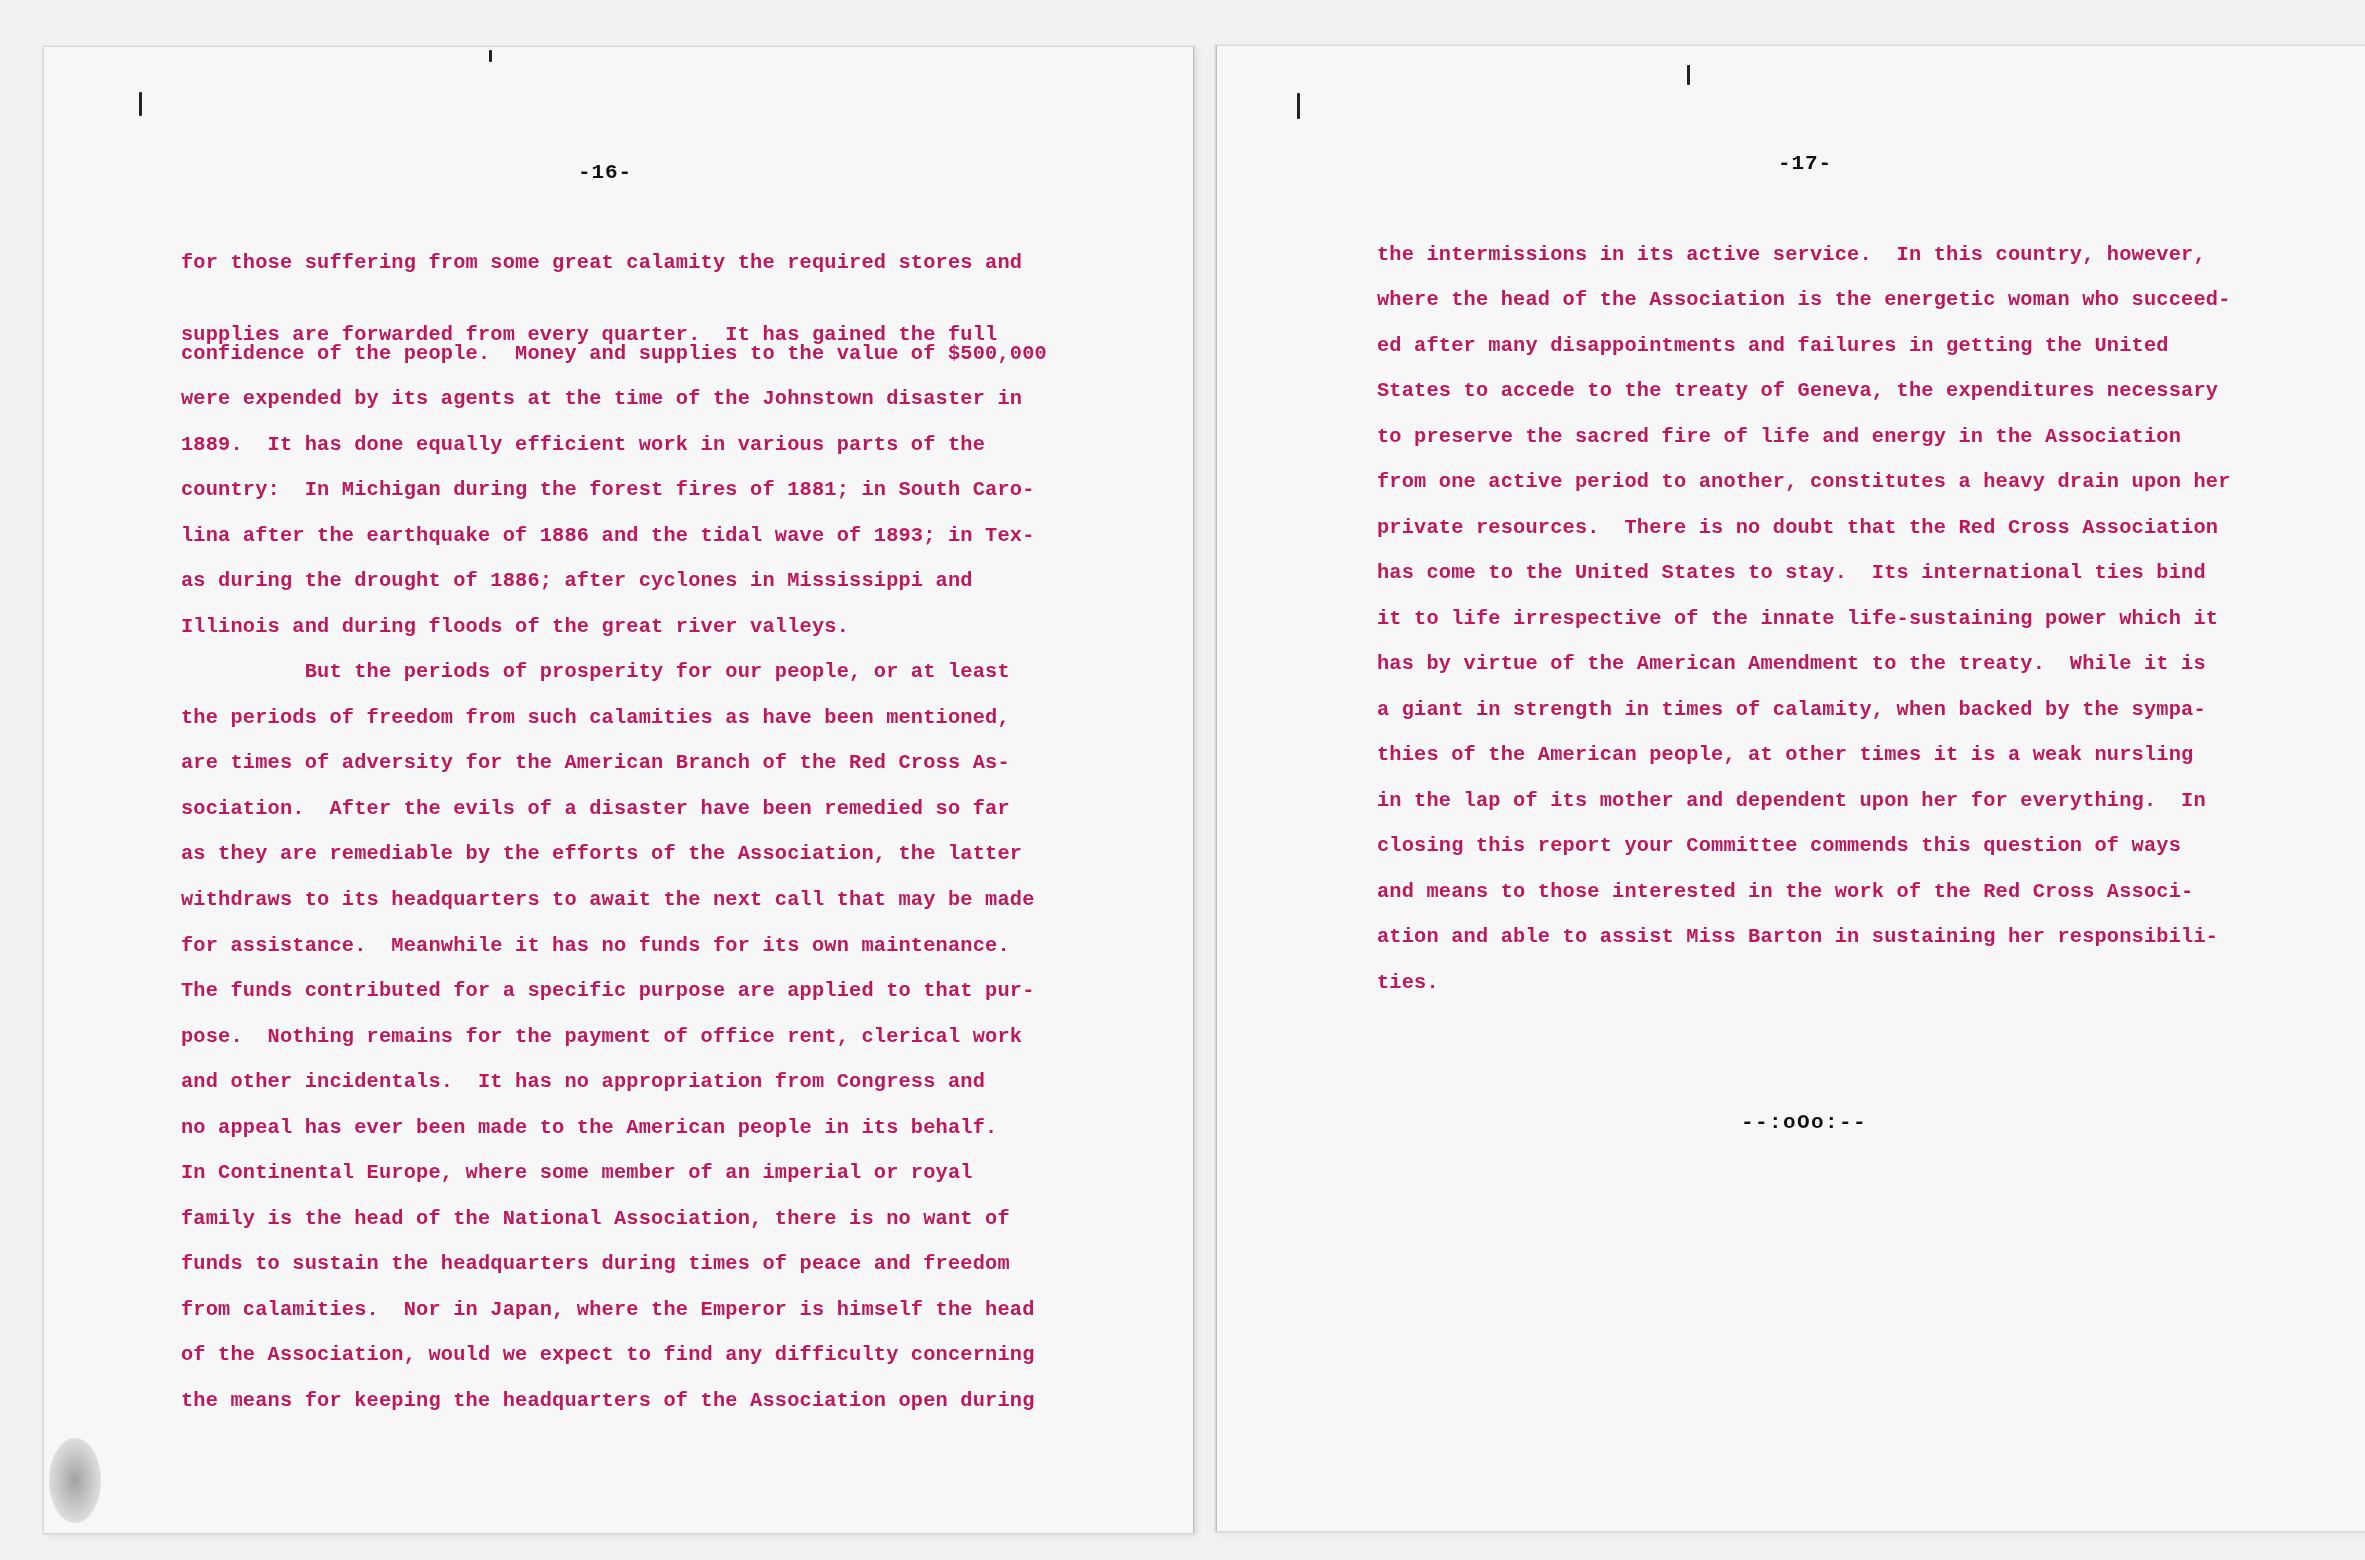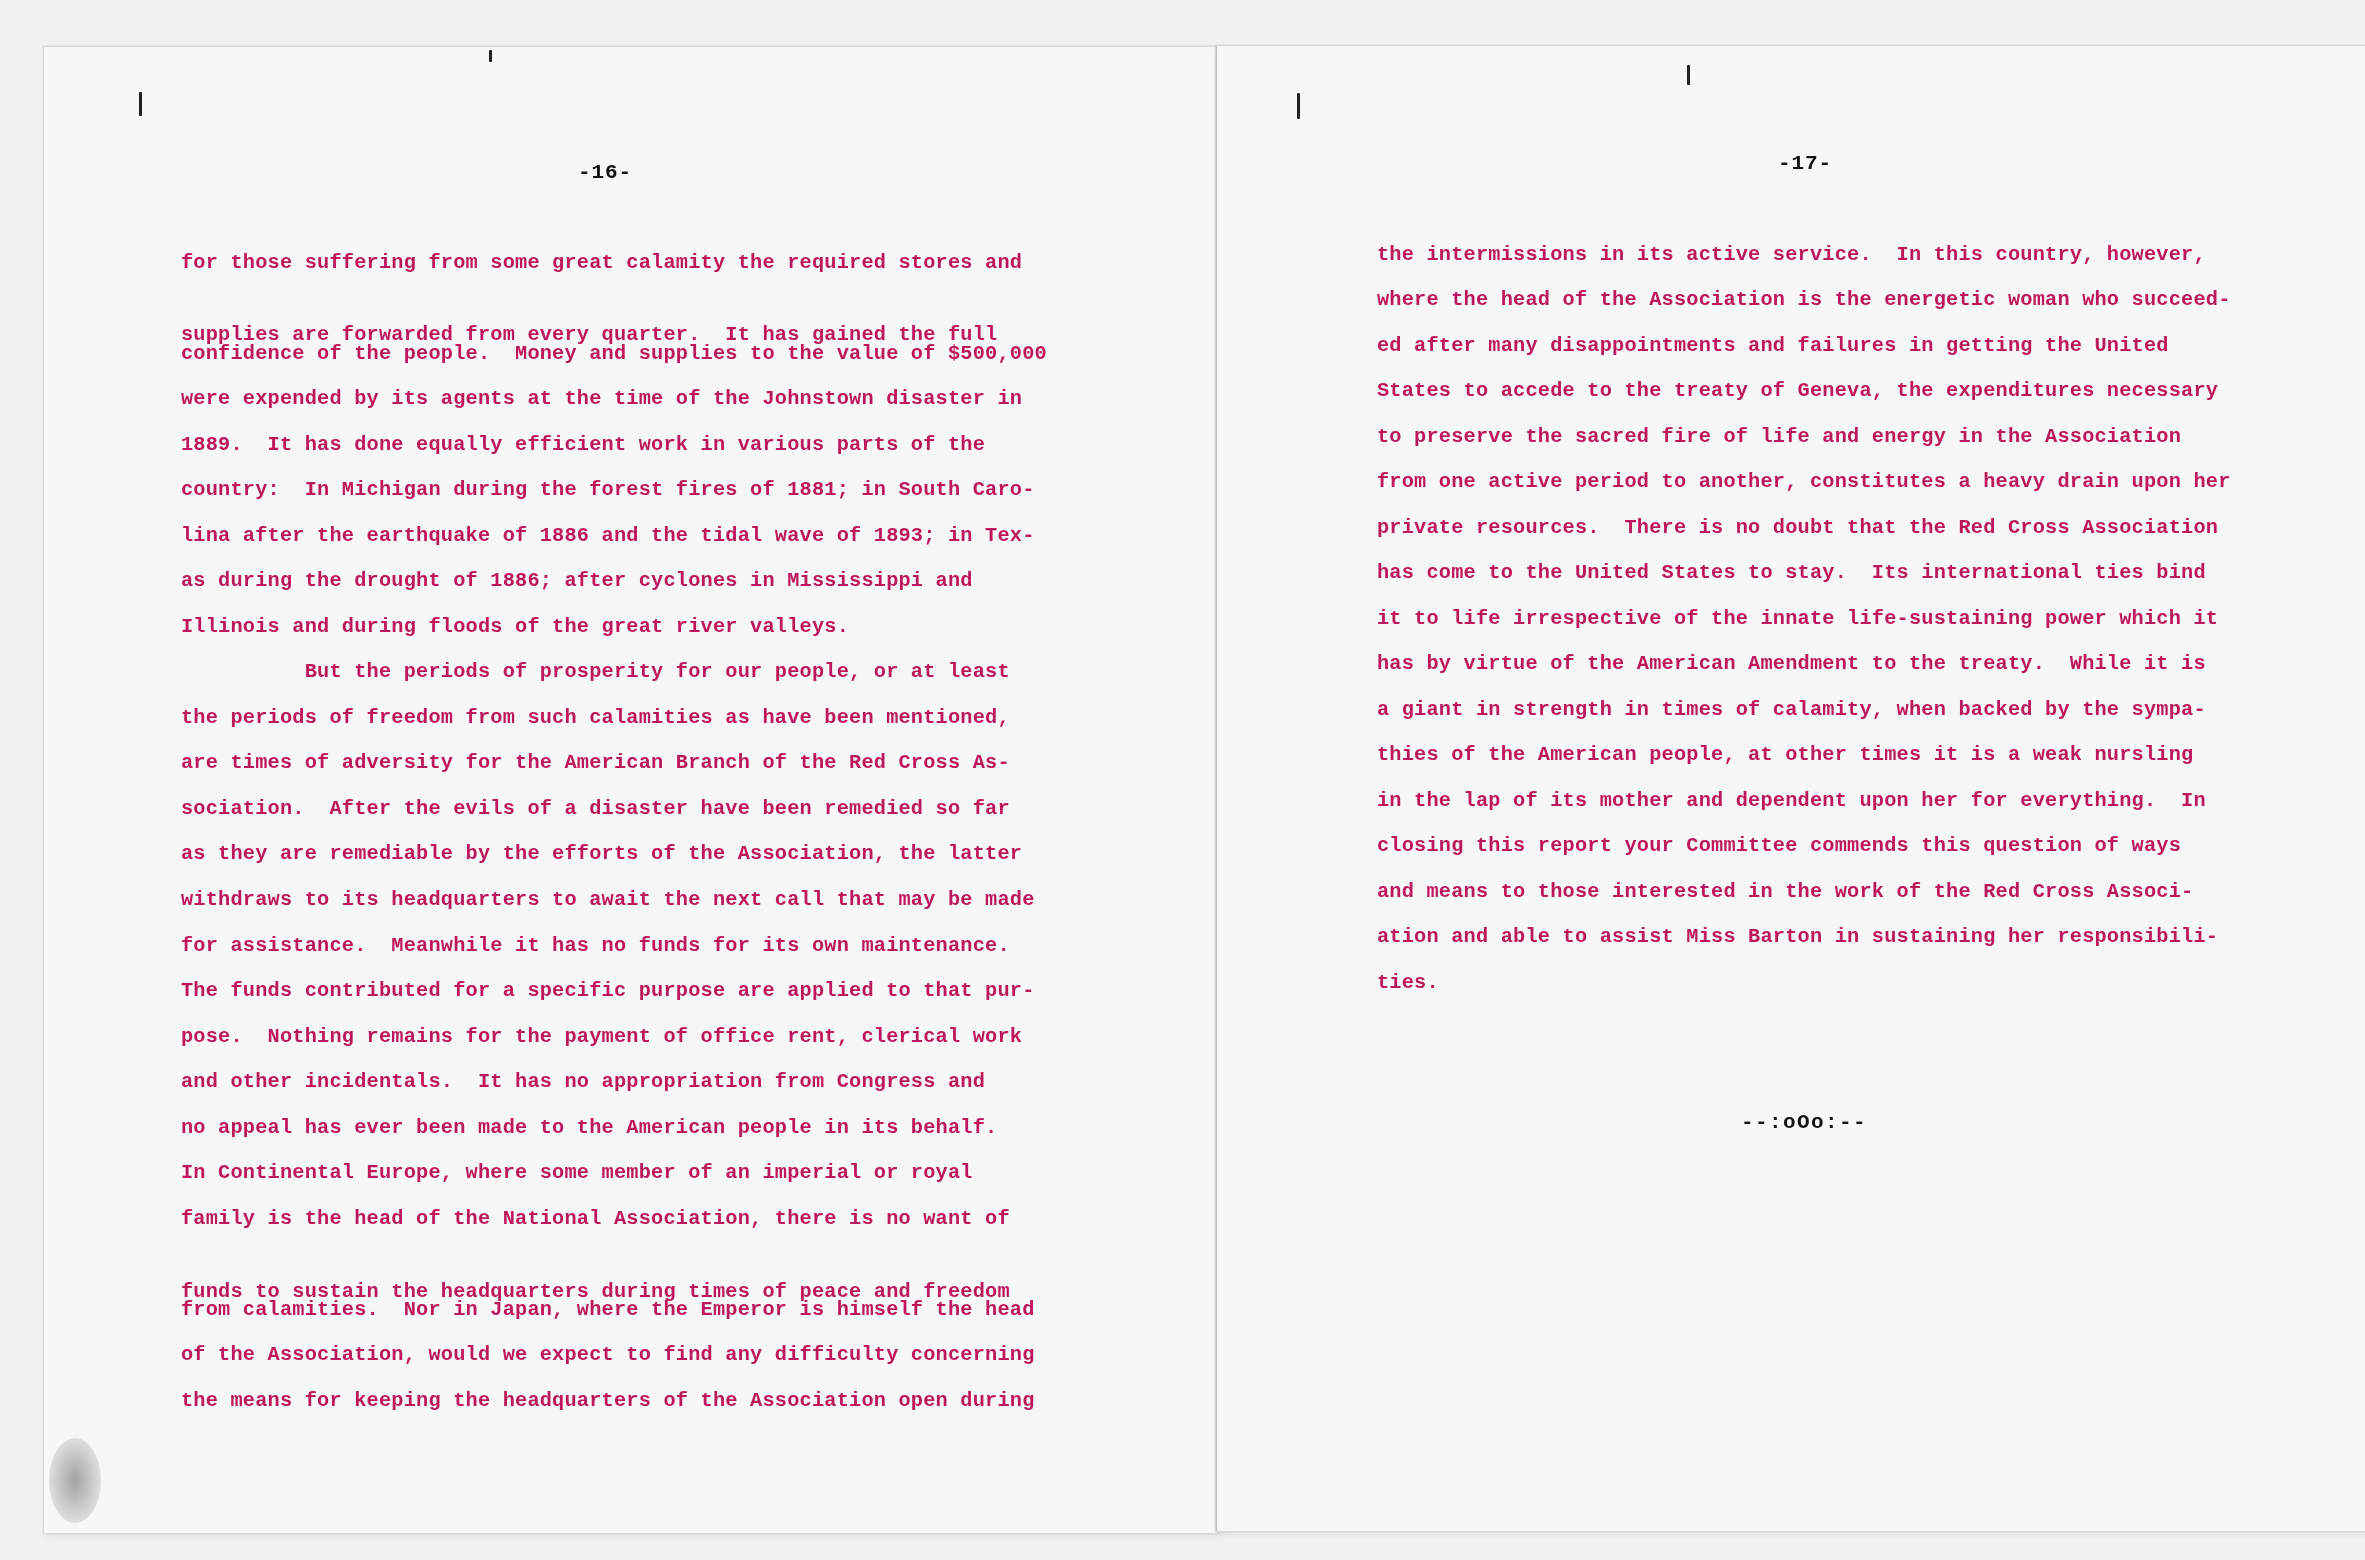--- a/index.html
+++ b/index.html
@@ -5,21 +5,20 @@
   html, body { margin:0; padding:0; }
   body {
     width:2399px; height:1561px; position:relative; overflow:hidden;
     background:#f1f1f1;
     font-family:"Liberation Mono","DejaVu Sans Mono",monospace;
     color:#1a1a1a;
   }
   .page {
     position:absolute; background:#f7f7f7;
     box-shadow: 0 0 0 1.4px #d8d8d8, 2.8px 2.8px 6.6px rgba(0,0,0,0.08);
-    padding-left: 24px;
   }
   #page-left  { left:44px;  top:47px; width:1149px; height:1486px; border-right:1.9px solid #bdbdbd; }
   #page-right { left:1216px; top:46px; width:1150px; height:1485px; border-left:1.9px solid #bdbdbd; }
   .page-num {
     position:absolute; font-weight:bold; font-size:21px; letter-spacing:0.9px;
     color:#111;
   }
   .line {
     position:absolute; white-space:pre; font-size:20.3px; font-weight:bold;
     letter-spacing:0.2px; color:#be185d; line-height:1;
@@ -51,21 +50,21 @@
       <div class="line" style="left: 137px; top: 752px;">sociation.  After the evils of a disaster have been remedied so far</div>
       <div class="line" style="left: 137px; top: 797px;">as they are remediable by the efforts of the Association, the latter</div>
       <div class="line" style="left: 137px; top: 843px;">withdraws to its headquarters to await the next call that may be made</div>
       <div class="line" style="left: 137px; top: 889px;">for assistance.  Meanwhile it has no funds for its own maintenance.</div>
       <div class="line" style="left: 137px; top: 934px;">The funds contributed for a specific purpose are applied to that pur-</div>
       <div class="line" style="left: 137px; top: 980px;">pose.  Nothing remains for the payment of office rent, clerical work</div>
       <div class="line" style="left: 137px; top: 1025px;">and other incidentals.  It has no appropriation from Congress and</div>
       <div class="line" style="left: 137px; top: 1071px;">no appeal has ever been made to the American people in its behalf.</div>
       <div class="line" style="left: 137px; top: 1116px;">In Continental Europe, where some member of an imperial or royal</div>
       <div class="line" style="left: 137px; top: 1162px;">family is the head of the National Association, there is no want of</div>
-      <div class="line" style="left: 137px; top: 1207px; margin-top: 28px;">funds to sustain the headquarters during times of peace and freedom</div>
+      <div class="line" style="left: 137px; top: 1207px;">funds to sustain the headquarters during times of peace and freedom</div>
       <div class="line" style="left: 137px; top: 1253px;">from calamities.  Nor in Japan, where the Emperor is himself the head</div>
       <div class="line" style="left: 137px; top: 1298px;">of the Association, would we expect to find any difficulty concerning</div>
       <div class="line" style="left: 137px; top: 1344px;">the means for keeping the headquarters of the Association open during</div>
     </div>
   <span class="mark" style="left:95px; top:45px; width:2.8px; height:24px;"></span>
   <span class="mark" style="left:445px; top:2.8px; width:3.3px; height:12.3px;"></span>
   <span class="smudge" style="left:4.7px; top:1391px; width:52px; height:85px;"></span>
 </div>
 
 <div class="page" id="page-right">

